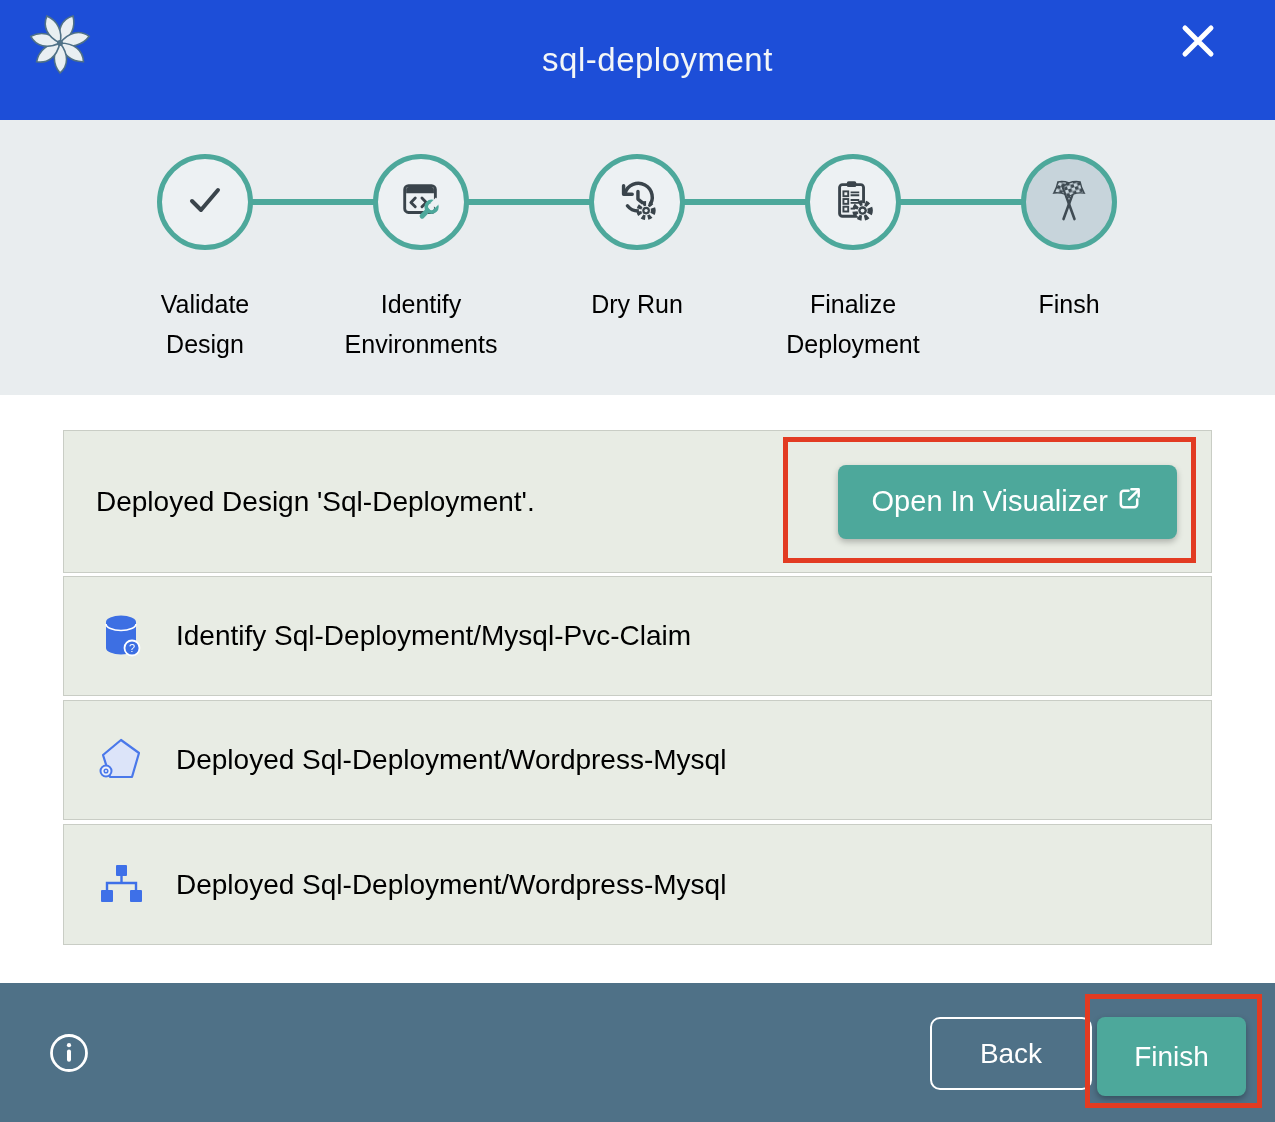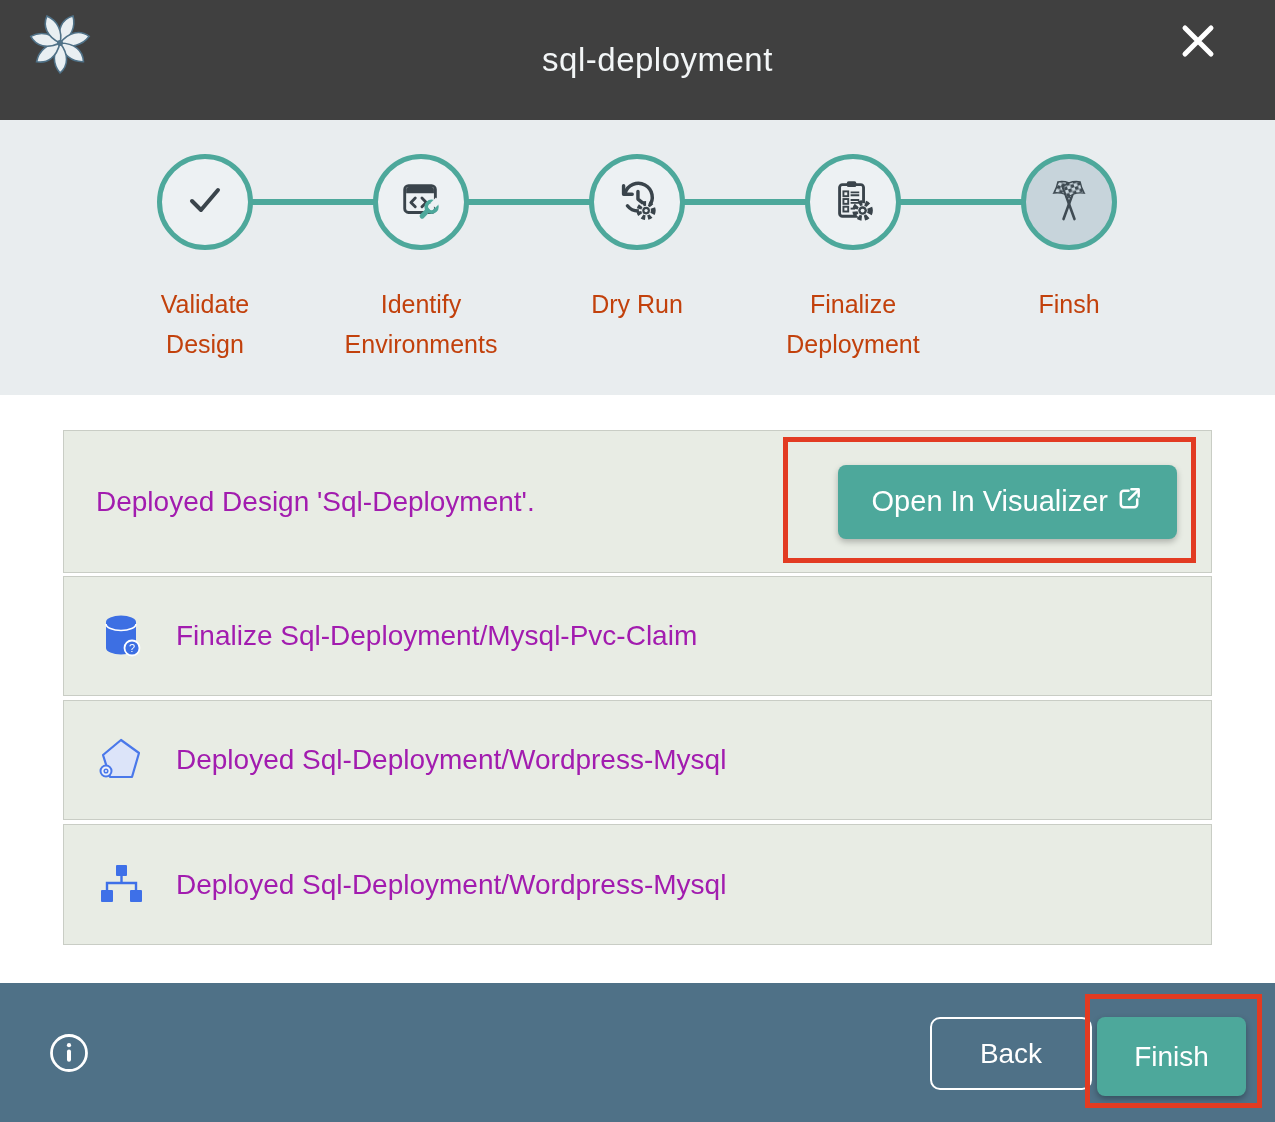--- a/index.html
+++ b/index.html
@@ -10,21 +10,21 @@
     width: 1275px;
     height: 1122px;
     overflow: hidden;
     background: #ffffff;
   }
 
   
   .header {
     position: absolute; left: 0; top: 0;
     width: 1275px; height: 120px;
-    background: #404040;
+    background: #1d4ed8;
     display: flex; align-items: center; justify-content: center; padding-left: 40px;
   }
   .logo {
     position: absolute; left: 28px; top: 11px;
     width: 64px; height: 64px;
   }
   .title {
     color: #F3F6F7; font-size: 33px; font-weight: 400; letter-spacing: .5px;
   }
   .close-btn {
@@ -47,35 +47,35 @@
   .step-circle {
     position: relative; z-index: 1;
     width: 96px; height: 96px; margin: 0 auto;
     border: 5px solid #4DA89B; border-radius: 50%;
     background: #EDF1F3;
     display: flex; align-items: center; justify-content: center;
   }
   .step-circle.active { background: #C7D4DB; }
   .step-label {
     margin-top: 34px;
-    font-size: 25px; line-height: 40px; color: #c2410c;
+    font-size: 25px; line-height: 40px; color: #000000;
   }
 
   
   .row {
     position: absolute; left: 63px; width: 1149px;
     background: #E8ECE4; border: 1px solid #C9CDC5;
     display: flex; align-items: center;
   }
   .row-summary { top: 430px; height: 143px; justify-content: space-between; padding: 0 34px 0 32px; }
   .row-item { padding-left: 32px; }
   .row-1 { top: 576px; height: 120px; }
   .row-2 { top: 700px; height: 120px; }
   .row-3 { top: 824px; height: 121px; }
-  .row-text { font-size: 28px; color: #a21caf; }
+  .row-text { font-size: 28px; color: #000000; }
   .item-icon { width: 50px; height: 50px; margin-right: 30px; flex: 0 0 auto; }
 
   .viz-btn {
     display: flex; align-items: center; gap: 8px;
     background: #4DA89B; color: #FFFFFF;
     border: none; border-radius: 8px; cursor: pointer;
     height: 74px; padding: 0 34px;
     font-family: "Liberation Sans", sans-serif;
     font-size: 29px;
     box-shadow: 0 3px 6px rgba(0,0,0,.25);
@@ -260,21 +260,21 @@
   <div class="row row-item row-1">
     <span class="item-icon">
       <svg viewBox="0 0 50 50" width="50" height="50">
         <path d="M10 11 v26 a15 6.5 0 0 0 30 0 v-26 Z" fill="#3D6FE3"></path>
         <ellipse cx="25" cy="11" rx="15" ry="6.5" fill="#3D6FE3"></ellipse>
         <path d="M10 13 a15 6.5 0 0 0 30 0" fill="none" stroke="#FFFFFF" stroke-width="1.6"></path>
         <circle cx="36" cy="37" r="7.5" fill="#3D6FE3" stroke="#FFFFFF" stroke-width="1.8"></circle>
         <text x="36" y="41" font-size="11" font-family="Liberation Sans, sans-serif" fill="#FFFFFF" text-anchor="middle">?</text>
       </svg>
     </span>
-    <span class="row-text">Finalize Sql-Deployment/Mysql-Pvc-Claim</span>
+    <span class="row-text">Identify Sql-Deployment/Mysql-Pvc-Claim</span>
   </div>
 
   <div class="row row-item row-2">
     <span class="item-icon">
       <svg viewBox="0 0 50 50" width="50" height="50">
         <path d="M25 5 L43 18 L36 42 L14 42 L7 20 Z" fill="#DCE4F9" stroke="#4A78EA" stroke-width="2.2" stroke-linejoin="round"></path>
         <circle cx="10" cy="36" r="5.5" fill="#EDF1FB" stroke="#4A78EA" stroke-width="2"></circle>
         <circle cx="10" cy="36" r="1.8" fill="none" stroke="#4A78EA" stroke-width="1.5"></circle>
       </svg>
     </span>

